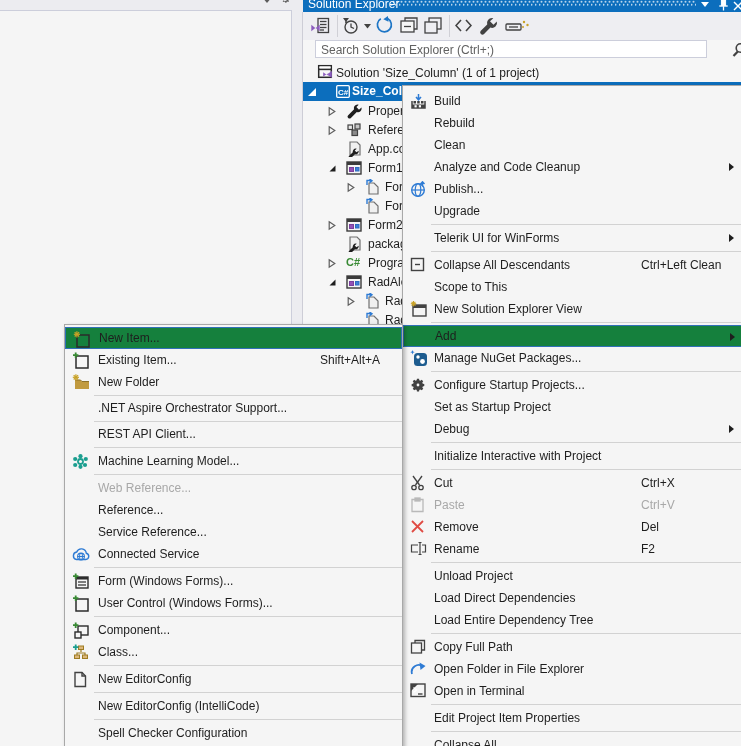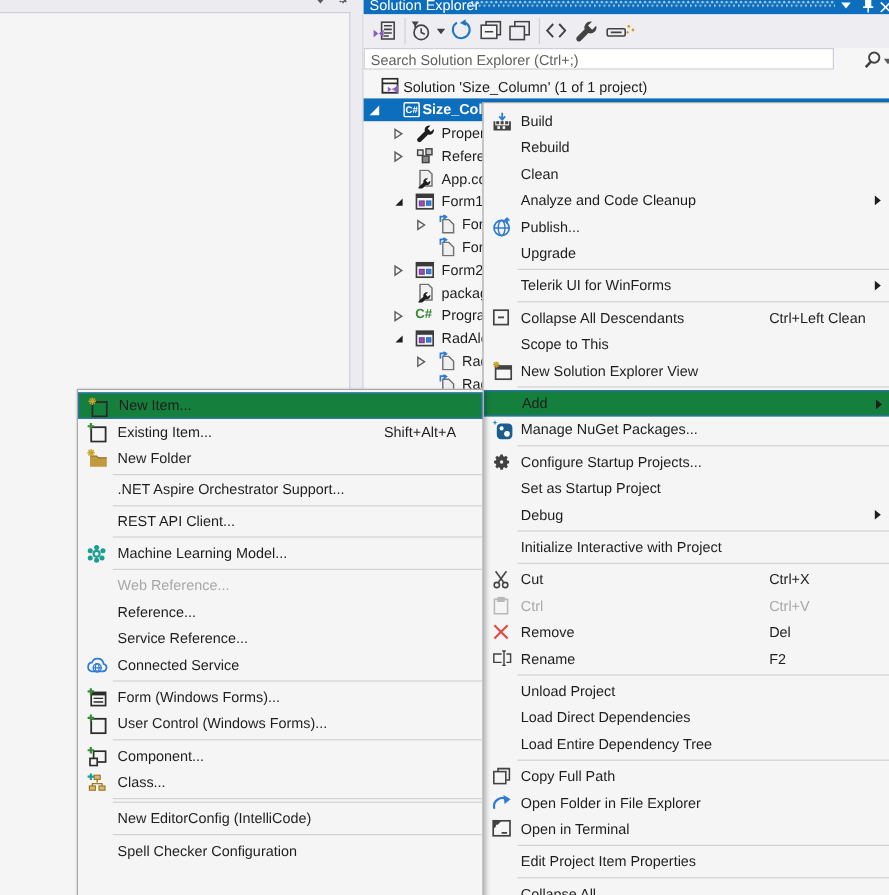--- a/index.html
+++ b/index.html
@@ -9,21 +9,21 @@
 
 
 #leftpanel { left:0; top:10px; width:292px; height:736px; background:#F5F5F5; border-top:1px solid #CCCEDB; border-right:1px solid #CCCEDB; }
 
 
 #se { left:303px; top:0; width:438px; height:746px; background:#F6F6F6; }
 #setitle { left:0; top:0; width:438px; height:12px; background:#0C6EBD; color:#FFFFFF; }
 #setitle .t { position:absolute; left:5px; top:-3px; font-size:12px; }
 #sedots { position:absolute; left:88px; top:0; width:305px; height:7px; }
 #setoolbar { left:0; top:12px; width:438px; height:28px; background:#EEEEF2; }
-#sesearch { left:0; top:40px; width:392px; height:18px; background:#FFFFFF; border:1px solid #CCCEDB; }
+#sesearch { left:12px; top:40px; width:392px; height:18px; background:#FFFFFF; border:1px solid #CCCEDB; }
 #sesearch .ph { position:absolute; left:5px; top:2px; color:#616161; }
 #tree { left:0; top:63px; width:438px; }
 .trow { position:relative; height:19px; }
 .trow .txt { position:absolute; top:3px; white-space:nowrap; }
 .trow svg, #selrow svg { position:absolute; }
 #selrow { position:absolute; left:0; top:19px; width:438px; height:19px; background:#0C6EBD; }
 #selrow .txt { position:absolute; left:49px; top:2px; color:#fff; font-weight:bold; white-space:nowrap; }
 
 
 .menu { position:absolute; background:#F5F5F5; border:1px solid #A8A8A8; box-shadow:2px 2px 4px rgba(0,0,0,.28); padding-top:4px; }
@@ -415,21 +415,21 @@
       <span class="lbl">Cut</span>
       <span class="sc">Ctrl+X</span>
     </div>
   <div class="mi dis">
       <svg width="15" height="16" viewBox="0 0 15 16">
         <g stroke="#B9B9B9" stroke-width="1.3" fill="none">
           <path d="M5 2.5 L2 2.5 L2 14.5 L13 14.5 L13 2.5 L10 2.5"></path>
           <rect x="5" y="1" width="5" height="3" fill="#B9B9B9"></rect>
         </g>
       </svg>
-      <span class="lbl">Ctrl</span>
+      <span class="lbl">Paste</span>
       <span class="sc">Ctrl+V</span>
     </div>
   <div class="mi">
       <svg width="15" height="15" viewBox="0 0 15 15">
         <g stroke="#E04B43" stroke-width="1.8">
           <line x1="2" y1="2" x2="13" y2="13"></line>
           <line x1="13" y1="2" x2="2" y2="13"></line>
         </g>
       </svg>
       <span class="lbl">Remove</span>
@@ -600,20 +600,27 @@
       <svg width="18" height="17" viewBox="0 0 18 17">
         <path d="M9 5 L9 8 M5 11 L5 9 L13 9 L13 11" fill="none" stroke="#9E7C22" stroke-width="1.2"></path>
         <rect x="6.5" y="2" width="5" height="3.5" fill="#DCB67A" stroke="#9E7C22"></rect>
         <rect x="2.5" y="11" width="5" height="3.5" fill="#DCB67A" stroke="#9E7C22"></rect>
         <rect x="10.5" y="11" width="5" height="3.5" fill="#DCB67A" stroke="#9E7C22"></rect>
         <path d="M3.7 0.5 L3.7 6 M1 3.2 L6.4 3.2" stroke="#1B9E8F" stroke-width="1.8" fill="none"></path>
       </svg>
       <span class="lbl">Class...</span>
     </div>
   <div class="msep"></div>
+  <div class="mi">
+      <svg width="16" height="17" viewBox="0 0 16 17">
+        <path d="M3 1.5 L10 1.5 L13.5 5 L13.5 15.5 L3 15.5 Z" fill="none" stroke="#424242" stroke-width="1.4"></path>
+        <path d="M10 1.5 L10 5 L13.5 5" fill="none" stroke="#424242" stroke-width="1.4"></path>
+      </svg>
+      <span class="lbl">New EditorConfig</span>
+    </div>
   <div class="msep"></div>
   <div class="mi">
       <span class="lbl">New EditorConfig (IntelliCode)</span>
     </div>
   <div class="msep"></div>
   <div class="mi">
       <span class="lbl">Spell Checker Configuration</span>
     </div>
 </div>
 

